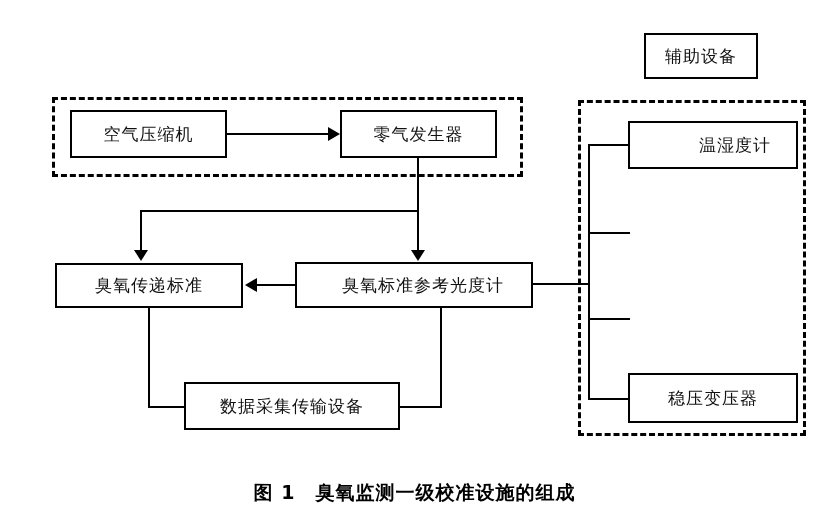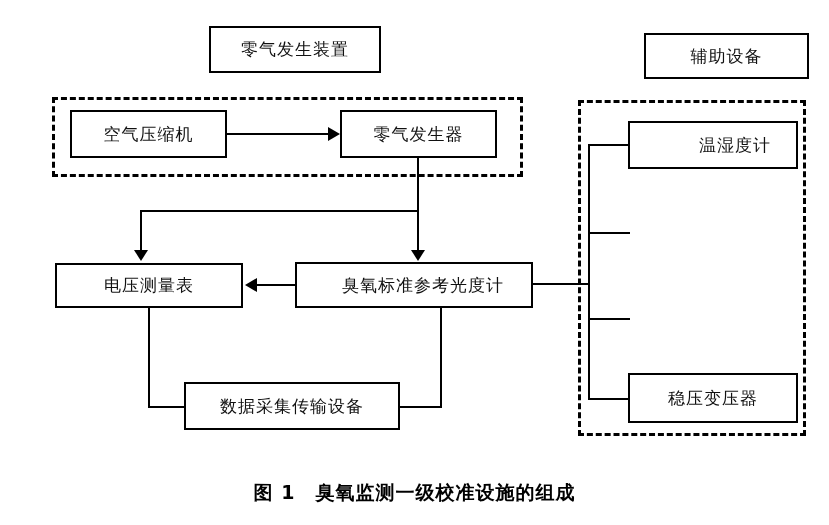--- a/index.html
+++ b/index.html
@@ -80,23 +80,22 @@
     color: #000000;
     letter-spacing: 1px;
     z-index: 6;
   }
 </style>
 </head>
 <body>
 
 <div id="page">
 
-  <div class="box" style="left:209px; top:26px; width:172px; height:47px;">零气发生装置</div>
 
-  <div class="box" style="left:644px; top:33px; width:165px; height:46px;">辅助设备</div>
+  <div class="box" style="left:644px; top:33px; width:114px; height:46px;">辅助设备</div>
 
   <div class="panel" style="left:52px; top:97px; width:471px; height:80px;"></div>
 
   <div class="panel" style="left:578px; top:100px; width:228px; height:336px;"></div>
 
   <div class="box" style="left:70px; top:110px; width:157px; height:48px;">空气压缩机</div>
 
   <div class="box" style="left:340px; top:110px; width:157px; height:48px;">零气发生器</div>
 
   <div class="line hline" style="left:227px; top:133px; width:101px;"></div>
@@ -119,21 +118,21 @@
 
   <div class="line vline" style="left:417px; top:158px; height:54px;"></div>
   <div class="line hline" style="left:140px; top:210px; width:279px;"></div>
 
   <div class="line vline" style="left:140px; top:210px; height:42px;"></div>
   <div class="arrow-down" style="left:134px; top:250px;"></div>
 
   <div class="line vline" style="left:417px; top:210px; height:42px;"></div>
   <div class="arrow-down" style="left:411px; top:250px;"></div>
 
-  <div class="box" style="left:55px; top:263px; width:188px; height:45px;">电压测量表</div>
+  <div class="box" style="left:55px; top:263px; width:188px; height:45px;">臭氧传递标准</div>
 
   <div class="box" style="left:295px; top:262px; width:238px; height:46px;padding-left:18px;">臭氧标准参考光度计</div>
 
   <div class="line hline" style="left:257px; top:284px; width:40px;"></div>
   <div class="arrow-left" style="left:245px; top:278px;"></div>
 
   <div class="box" style="left:184px; top:382px; width:216px; height:48px;">数据采集传输设备</div>
 
   <div class="line vline" style="left:148px; top:308px; height:100px;"></div>
   <div class="line hline" style="left:148px; top:406px; width:38px;"></div>

